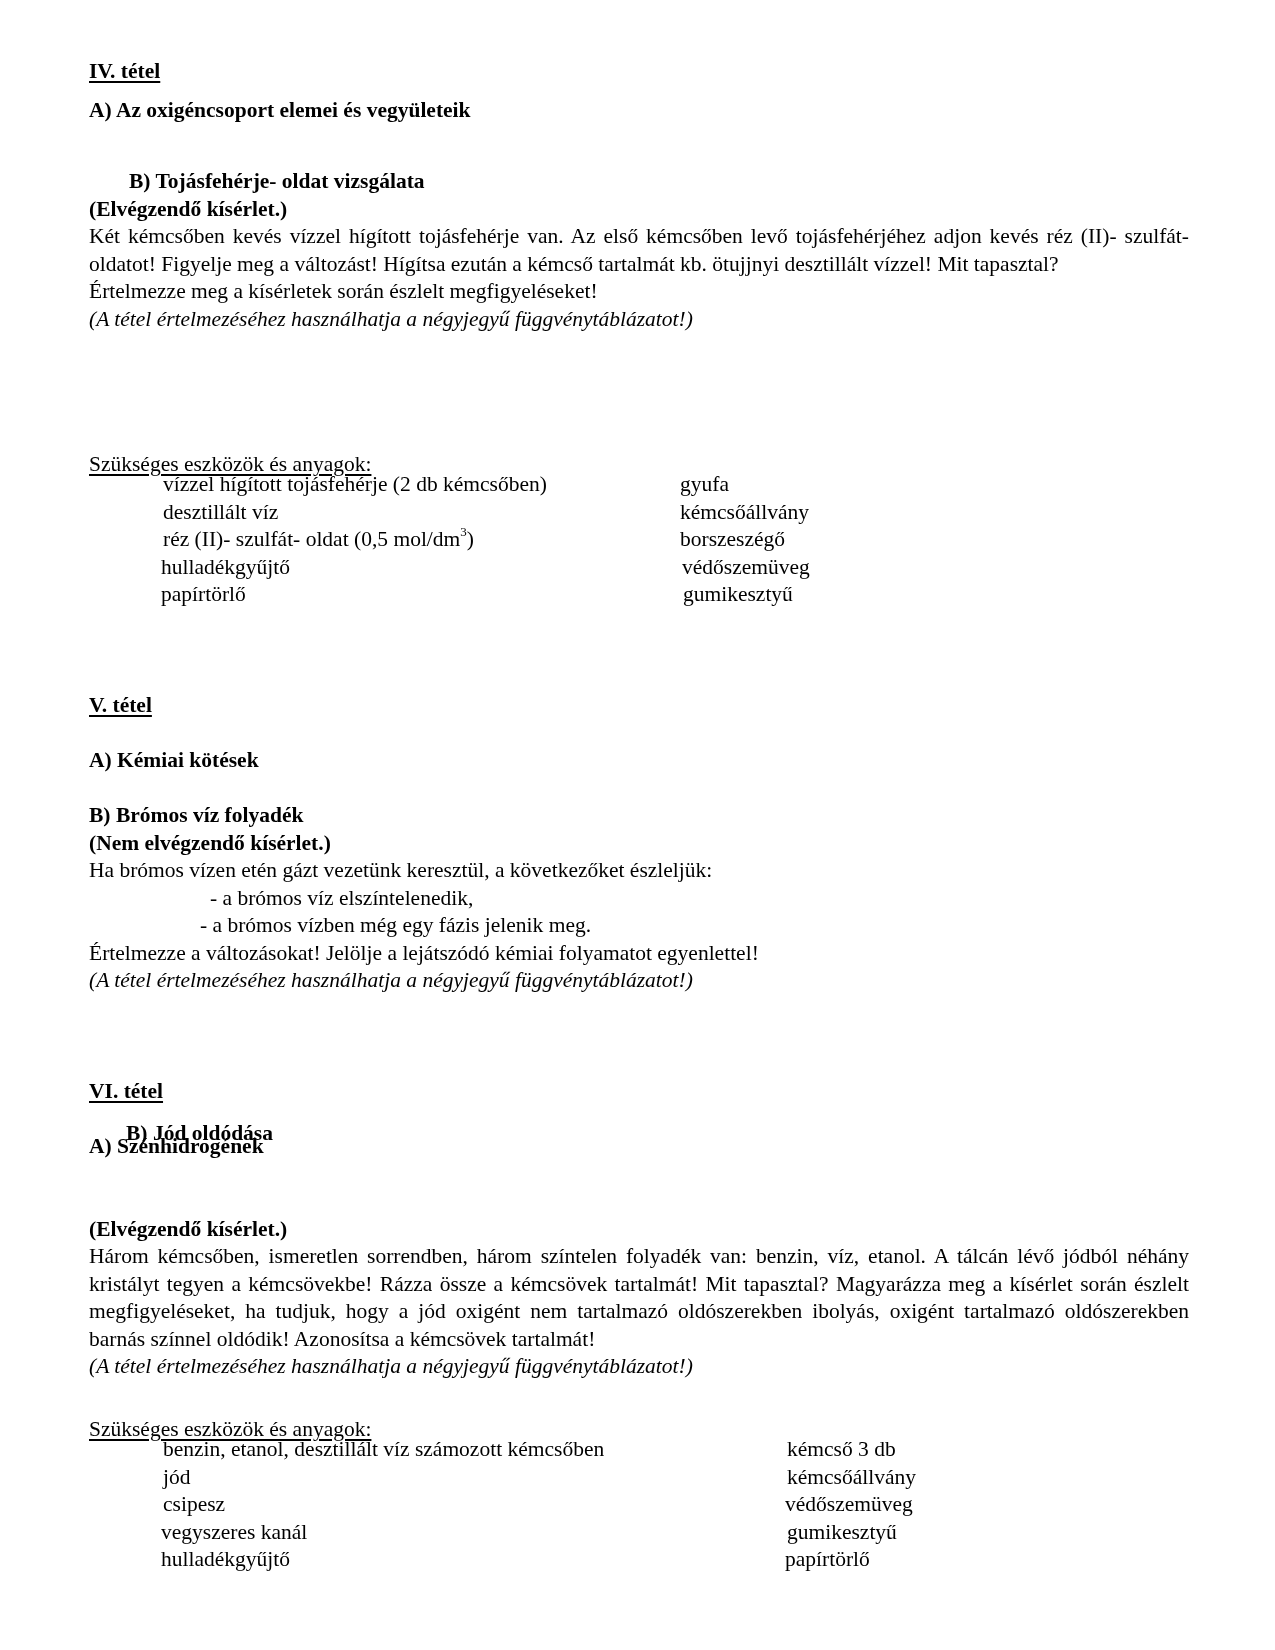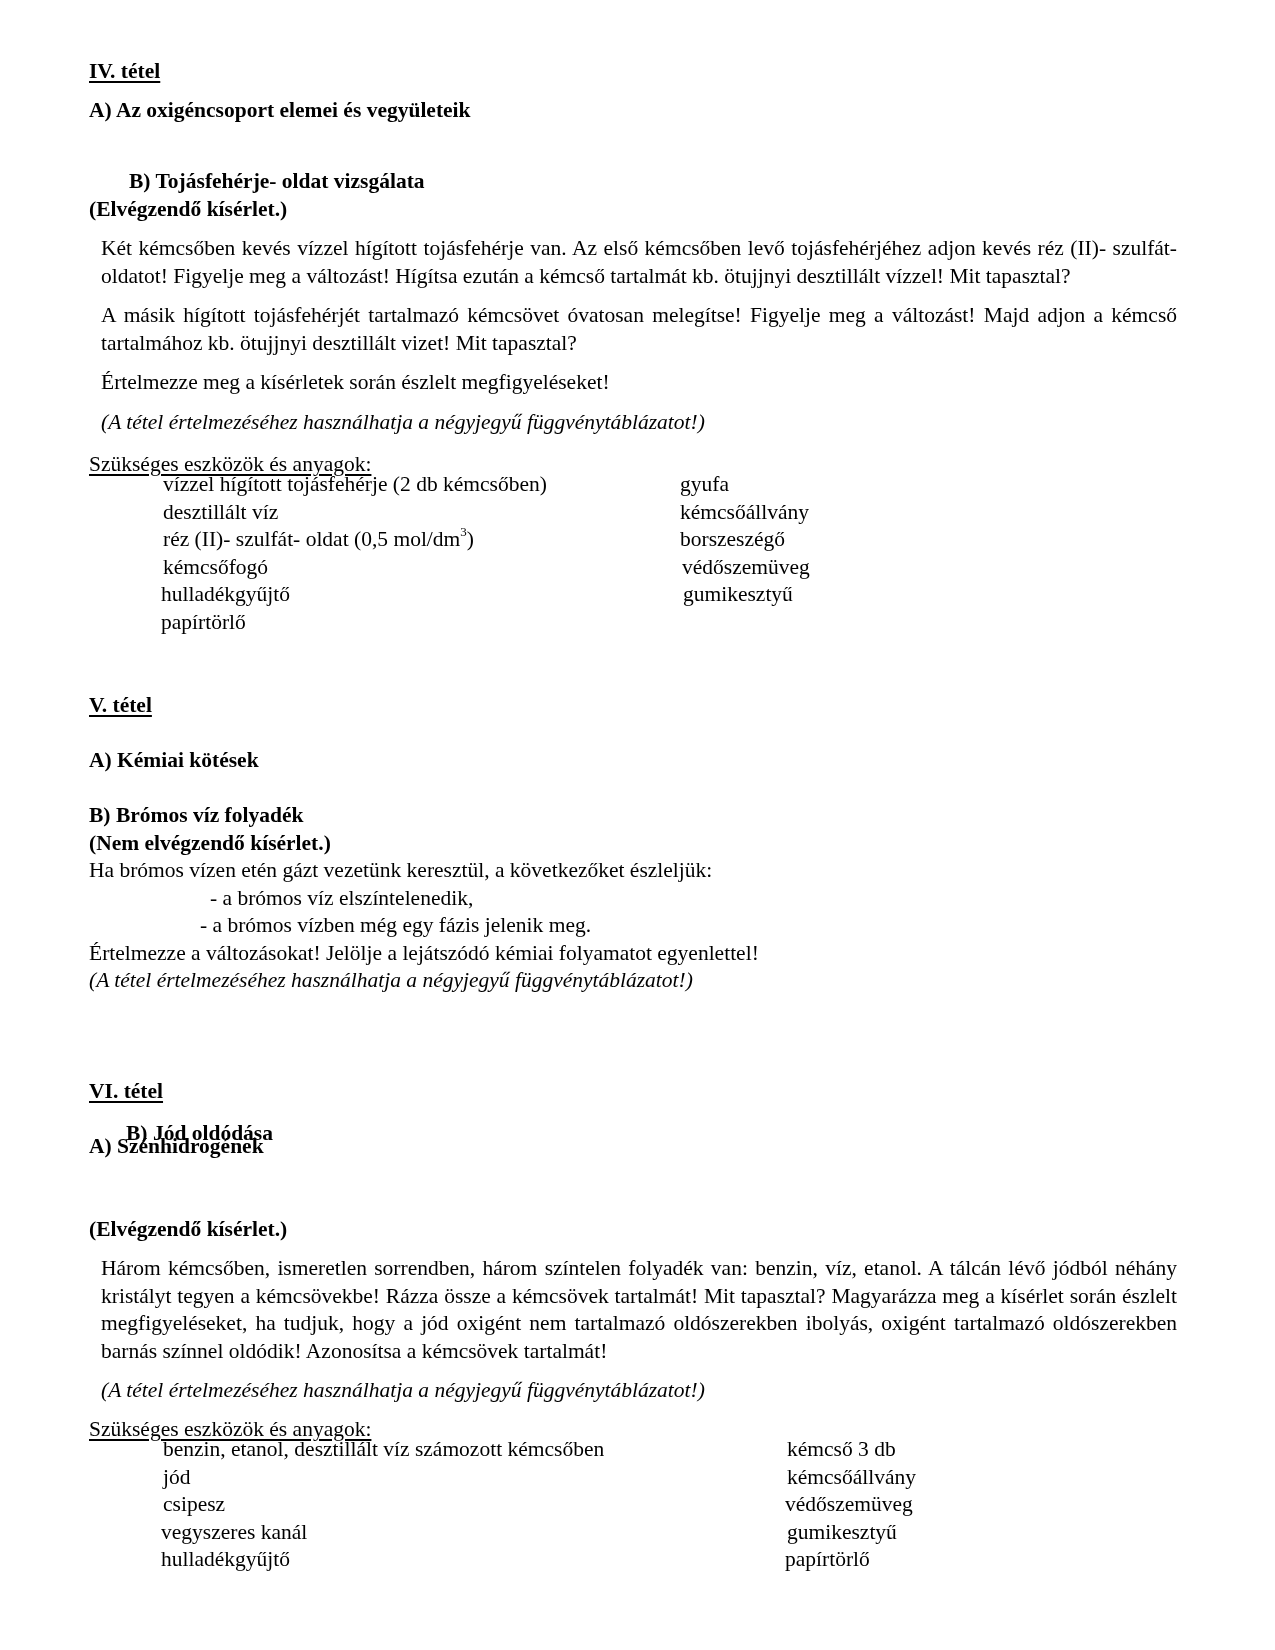--- a/index.html
+++ b/index.html
@@ -6,48 +6,46 @@
   body {
     width: 1275px; height: 1650px; position: relative; overflow: hidden;
     font-family: "Liberation Serif", "DejaVu Serif", serif;
     color: #000; font-size: 21.5px; line-height: 27.5px;
   }
   .page { position: absolute; left: 89px; top: 0; width: 1100px; }
   .abs { position: absolute; white-space: nowrap; }
   .title { font-weight: bold; text-decoration: underline; text-decoration-thickness: 2px; text-underline-offset: 3px; }
   .bold { font-weight: bold; }
   .para { position: absolute; left: 0; width: 1100px; text-align: justify; }
-  .para p { margin: 12px; }
+  .para p { margin: 0; }
   .ital { font-style: italic; }
   .ul { text-decoration: underline; text-underline-offset: 3px; margin-top: 8px; }
   sup { font-size: 13px; line-height: 0; position: relative; top: -2px; vertical-align: super; }
   .list { position: absolute; }
   .list div { height: 27.5px; white-space: nowrap; }
 </style>
 </head>
 <body>
 
 <div class="page">
 
   <div class="abs title" style="top:58px;">IV. tétel</div>
   <div class="abs bold" style="top:97px;">A) Az oxigéncsoport elemei és vegyületeik</div>
   <div class="abs bold" style="top:168px;margin-left:40px;">B) Tojásfehérje- oldat vizsgálata</div>
   <div class="abs bold" style="top:195.5px;">(Elvégzendő kísérlet.)</div>
   <div class="para" style="top:223px;">
     <p>Két kémcsőben kevés vízzel hígított tojásfehérje van. Az első kémcsőben levő tojásfehérjéhez adjon kevés réz (II)- szulfát- oldatot! Figyelje meg a változást! Hígítsa ezután a kémcső tartalmát kb. ötujjnyi desztillált vízzel! Mit tapasztal?</p>
-    <p>A másik hígított tojásfehérjét tartalmazó kémcsövet óvatosan melegítse! Figyelje meg a változást! Majd adjon a kémcső tartalmához kb. ötujjnyi desztillált vizet! Mit tapasztal?</p>
     <p>Értelmezze meg a kísérletek során észlelt megfigyeléseket!</p>
     <p class="ital">(A tétel értelmezéséhez használhatja a négyjegyű függvénytáblázatot!)</p>
   </div>
   <div class="abs ul" style="top:443px;">Szükséges eszközök és anyagok:</div>
   <div class="list" style="left:74px; top:471px;">
     <div>vízzel hígított tojásfehérje (2 db kémcsőben)</div>
     <div>desztillált víz</div>
     <div><span>réz (II)- szulfát- oldat (0,5 mol/dm</span><sup>3</sup><span>)</span></div>
-    <div>kémcsőfogó</div>
     <div style="margin-left:-2px;">hulladékgyűjtő</div>
     <div style="margin-left:-2px;">papírtörlő</div>
   </div>
   <div class="list" style="left:591px; top:471px;">
     <div>gyufa</div>
     <div>kémcsőállvány</div>
     <div>borszeszégő</div>
     <div style="margin-left:2px;">védőszemüveg</div>
     <div style="margin-left:3px;">gumikesztyű</div>
   </div>

